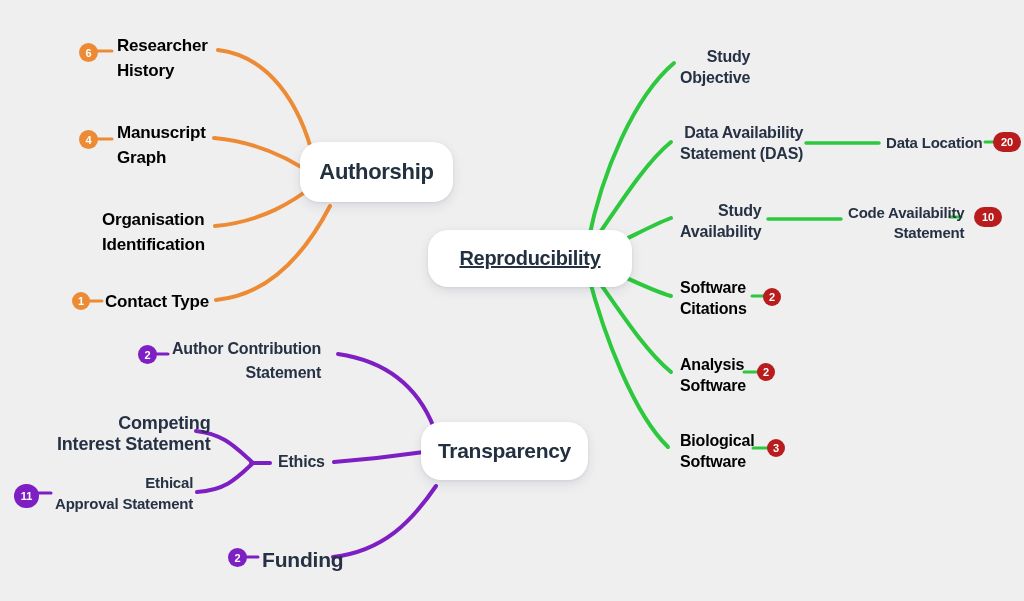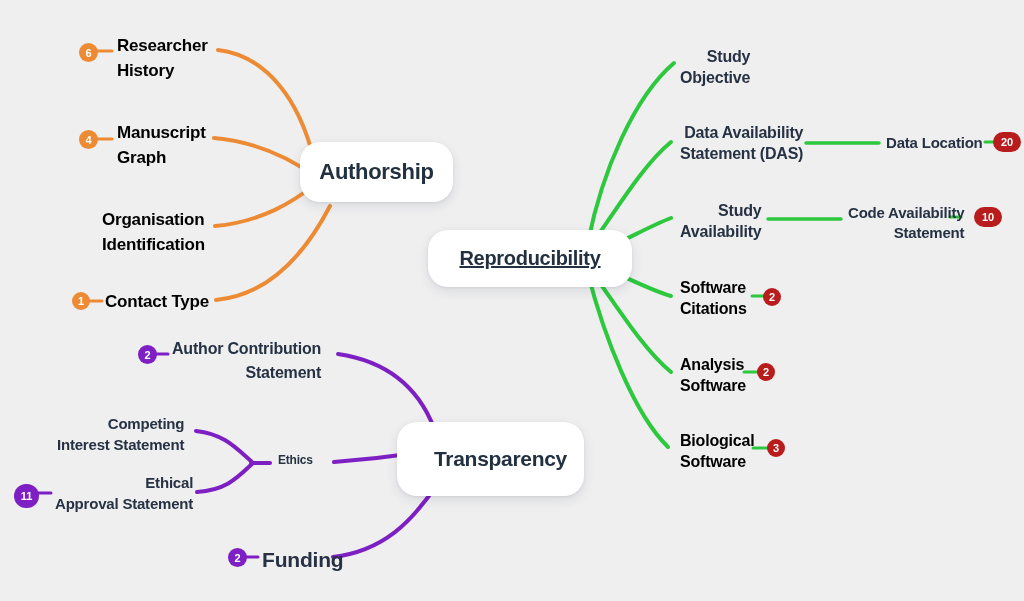--- a/index.html
+++ b/index.html
@@ -71,21 +71,21 @@
       <path d="M753,448 L769,448" stroke-width="3"></path>
     </g>
   </svg>
 
   <div class="topic" style="left:300px;top:142px;width:153px;height:60px;font-size:22px;">
     <span>Authorship</span>
   </div>
   <div class="topic" style="left:428px;top:230px;width:204px;height:57px;font-size:20px;text-decoration:underline;">
     <span>Reproducibility</span>
   </div>
-  <div class="topic" style="left:397px;top:422px;width:167px;height:74px;font-size:21px;padding-left:20px;">
+  <div class="topic" style="left:421px;top:422px;width:167px;height:58px;font-size:21px;">
     <span>Transparency</span>
   </div>
 
   <div class="lbl w5" style="left:117px;top:33px;font-size:17px;line-height:25px;">
     <div>Researcher</div>
     <div>History</div>
   </div>
   <div class="lbl w5" style="left:117px;top:120px;font-size:17px;line-height:25px;">
     <div>Manuscript</div>
     <div>Graph</div>
@@ -95,29 +95,29 @@
     <div>Identification</div>
   </div>
   <div class="lbl w5" style="left:105px;top:292px;font-size:17px;">
     <div>Contact Type</div>
   </div>
 
   <div class="lbl w7" style="left:172px;top:337px;font-size:16px;line-height:24px;">
     <div>Author Contribution</div>
     <div>Statement</div>
   </div>
-  <div class="lbl w7" style="left:57px;top:413px;font-size:15px;line-height:21px;">
+  <div class="lbl w7" style="left:57px;top:413px;font-size:18px;line-height:21px;">
     <div>Competing</div>
     <div>Interest Statement</div>
   </div>
   <div class="lbl w7" style="left:55px;top:472px;font-size:15px;line-height:21px;">
     <div>Ethical</div>
     <div>Approval Statement</div>
   </div>
-  <div class="lbl w7" style="left:278px;top:453px;font-size:12px;">
+  <div class="lbl w7" style="left:278px;top:453px;font-size:16px;">
     <div>Ethics</div>
   </div>
   <div class="lbl w7" style="left:262px;top:548px;font-size:21px;">
     <div>Funding</div>
   </div>
 
   <div class="lbl w7" style="left:680px;top:46px;font-size:16px;line-height:21px;">
     <div>Study</div>
     <div>Objective</div>
   </div>

